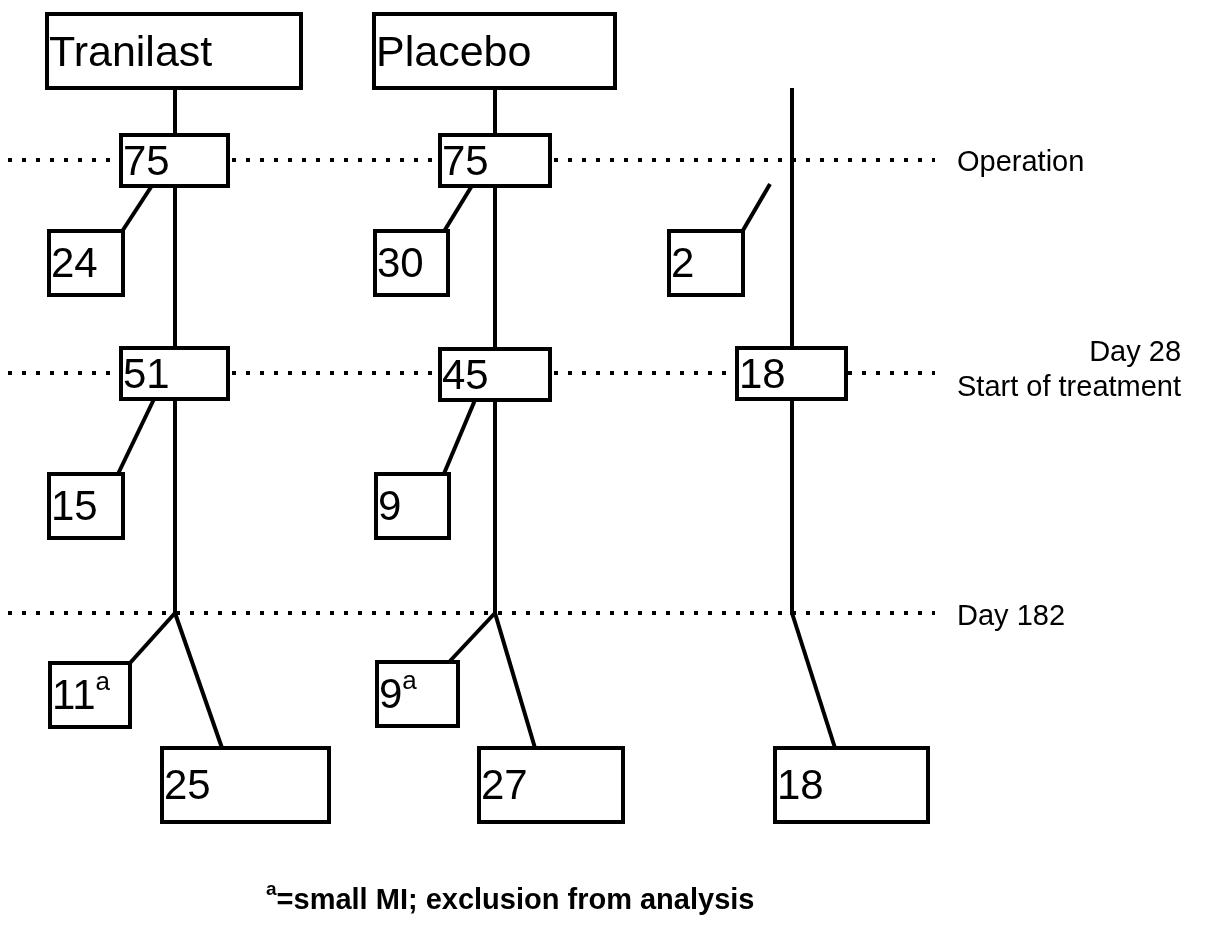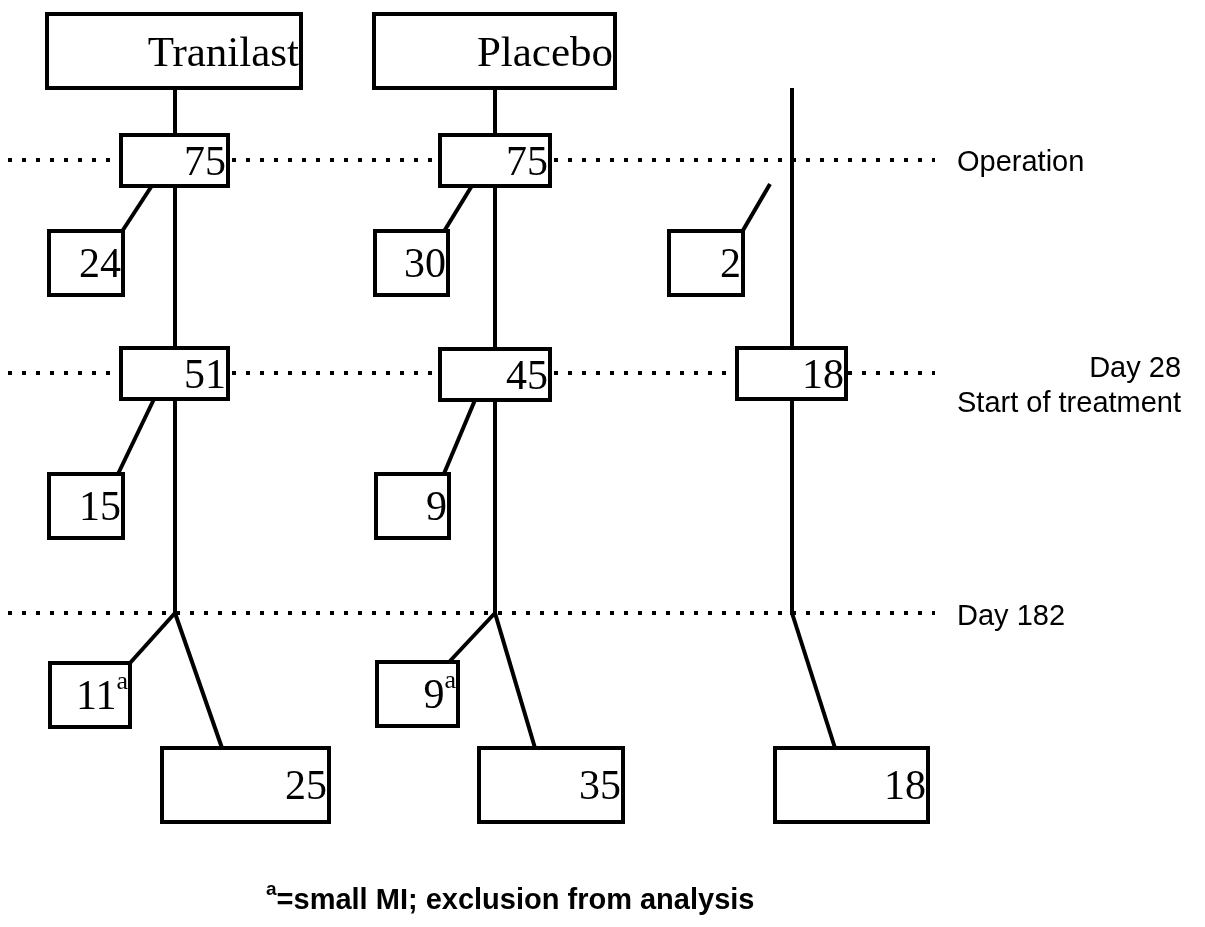--- a/index.html
+++ b/index.html
@@ -10,22 +10,22 @@
     font-family:"Liberation Sans", sans-serif;
     color:#000000;
     overflow:hidden;
   }
   svg.lines{position:absolute;left:0;top:0;width:1205px;height:927px;z-index:1;}
   svg.lines line{stroke:#000000;stroke-width:4;fill:none;}
   svg.lines line.dotted{stroke-dasharray:4 10;stroke-width:4;}
   .box{
     position:absolute;box-sizing:border-box;
     border:4px solid #000000;background:#ffffff;
-    display:flex;align-items:center;justify-content:flex-end;
-    font-size:42px;line-height:1;z-index:2;font-family:Liberation Serif, serif;
+    display:flex;align-items:center;justify-content:flex-start;
+    font-size:42px;line-height:1;z-index:2;
   }
   .box.header{font-size:43px;}
   .box .sup{font-size:26px;transform:translateY(-14px);}
   .timelabel{
     position:absolute;left:957px;z-index:2;
     font-size:29px;line-height:35px;white-space:nowrap;text-align:right;
   }
   .footnote{
     position:absolute;left:266px;top:878px;z-index:2;
     font-size:29px;line-height:1.2;white-space:nowrap;font-weight:bold;
@@ -107,30 +107,30 @@
   </div>
   <div class="box" style="left:375px;top:660px;width:85px;height:68px">
     <span>9</span>
       <span class="sup">a</span>
   </div>
 
   <div class="box" style="left:160px;top:746px;width:171px;height:78px">
     <span>25</span>
   </div>
   <div class="box" style="left:477px;top:746px;width:148px;height:78px">
-    <span>35</span>
+    <span>27</span>
   </div>
   <div class="box" style="left:773px;top:746px;width:157px;height:78px">
     <span>18</span>
   </div>
 
   <div class="timelabel" style="top:144px">
     <span>Operation</span>
   </div>
-  <div class="timelabel" style="top:350px">
+  <div class="timelabel" style="top:334px">
     <span style="display:block">Day 28</span>
     <span style="display:block">Start of treatment</span>
   </div>
   <div class="timelabel" style="top:598px">
     <span>Day 182</span>
   </div>
 
   <div class="footnote">
     <span class="sup">a</span><span>=small MI; exclusion from analysis</span>
   </div>

